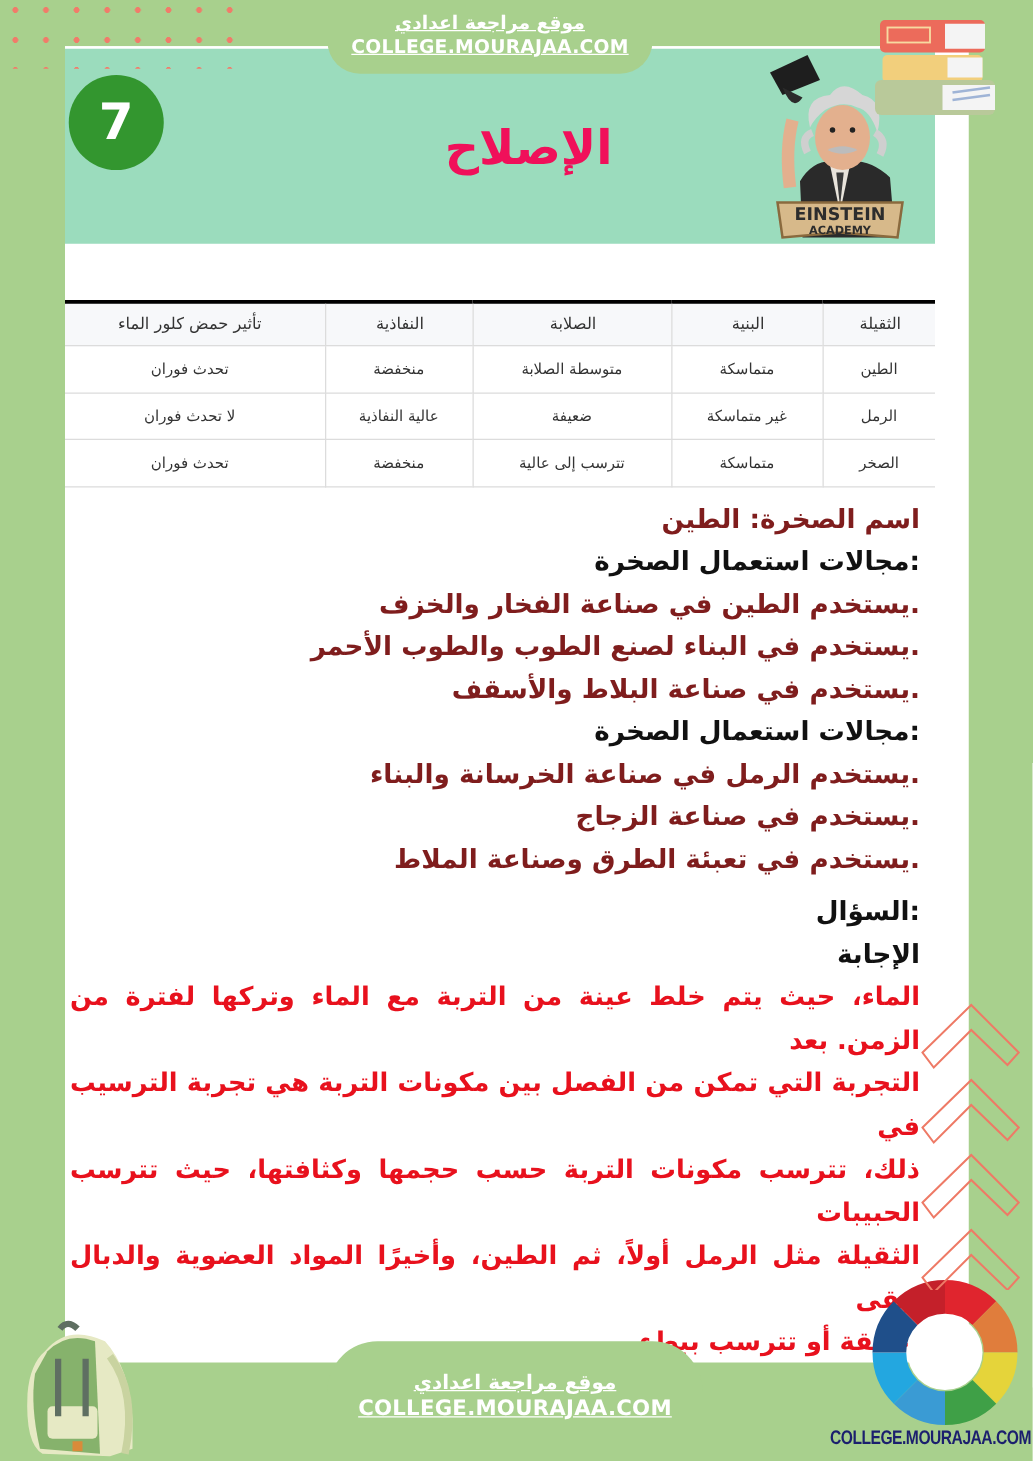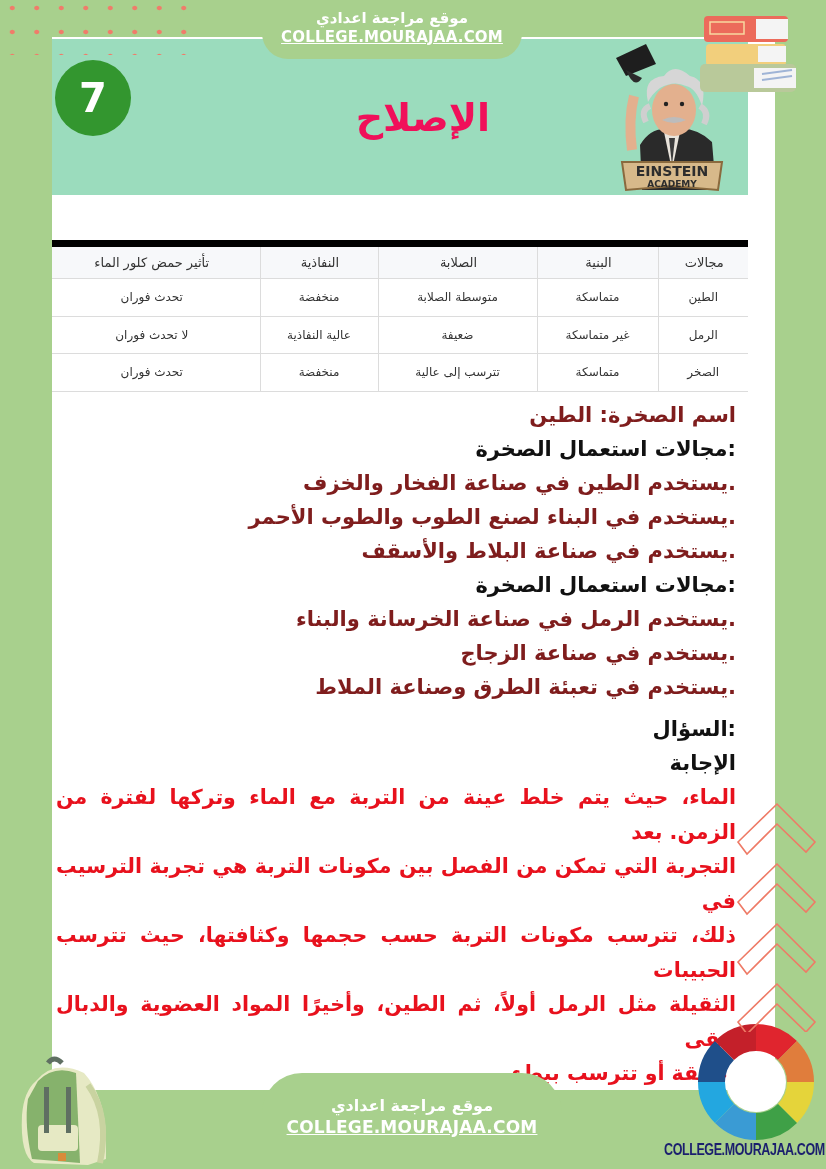--- a/index.html
+++ b/index.html
@@ -25,21 +25,21 @@
     position: absolute; left: 52px; top: 39px; width: 696px; height: 156px;
     background: #9bdcbd;
   }
   .top-tab {
     position: absolute; left: 262px; top: 0; width: 260px; height: 59px;
     background: #a8d08d;
     border-radius: 0 0 26px 26px;
     text-align: center; color: #ffffff;
     z-index: 4;
   }
-  .tab-line1 { font-size: 15px; font-weight: bold; margin-top: 9px; line-height: 18px; direction: rtl; }
+  .tab-line1 { font-size: 15px; font-weight: bold; margin-top: 9px; text-decoration: underline; line-height: 18px; direction: rtl; }
   .tab-line2 { font-size: 15px; font-weight: bold; text-decoration: underline; line-height: 20px; font-family: "DejaVu Sans", sans-serif; letter-spacing: 0.2px; }
   .num-badge {
     position: absolute; left: 55px; top: 60px; width: 76px; height: 76px;
     border-radius: 50%; background: #33962f;
     color: #fff; font-size: 40px; font-weight: bold;
     display: flex; align-items: center; justify-content: center;
   }
   .page-title {
     position: absolute; left: 250px; top: 96px; width: 240px; text-align: right;
     color: #f0105a; font-size: 38px; font-weight: bold; direction: rtl;
@@ -55,21 +55,21 @@
     font-family: "DejaVu Sans", sans-serif; font-size: 12px; color: #333;
   }
   .rock-table th, .rock-table td {
     border-bottom: 1px solid #dcdcdc;
     border-left: 1px solid #dcdcdc;
     text-align: center; padding: 0 10px; font-weight: normal;
   }
   .rock-table th:last-child, .rock-table td:last-child { border-left: none; padding-left: 2px; }
   .rock-table th { height: 35px; background: #f7f8fa; font-size: 13px; text-align: center; padding-left: 12px; }
   .rock-table td { height: 37.6px; }
-  .rock-table thead th { border-top: 7px solid #000000; }
+  .rock-table thead th { border-top: 3px solid #000000; }
 
   .content {
     position: absolute; left: 56px; top: 398px; width: 680px;
     direction: rtl; text-align: right;
     font-family: "DejaVu Sans", sans-serif; font-weight: bold;
     font-size: 21px; line-height: 34px;
   }
   .red { color: #7f1d1d; }
   .black { color: #111; }
   .gap { height: 8px; }
@@ -137,21 +137,21 @@
   <rect x="58" y="34" width="28" height="16" fill="#f4f4f4"></rect>
   <rect x="0" y="52" width="96" height="28" rx="5" fill="#b9c99a"></rect>
   <rect x="54" y="56" width="42" height="20" fill="#f4f4f4"></rect>
   <line x1="62" y1="62" x2="92" y2="58" stroke="#9fb4d6" stroke-width="2"></line>
   <line x1="62" y1="68" x2="92" y2="64" stroke="#9fb4d6" stroke-width="2"></line>
 </svg>
 
 <table class="rock-table">
   <thead>
     <tr>
-      <th>مجالات</th>
+      <th>الثقيلة</th>
       <th>البنية</th>
       <th>الصلابة</th>
       <th>النفاذية</th>
       <th>تأثير حمض كلور الماء</th>
     </tr>
   </thead>
   <tbody>
     <tr>
       <td style="width:90px">الطين</td>
       <td style="width:121px">متماسكة</td>

